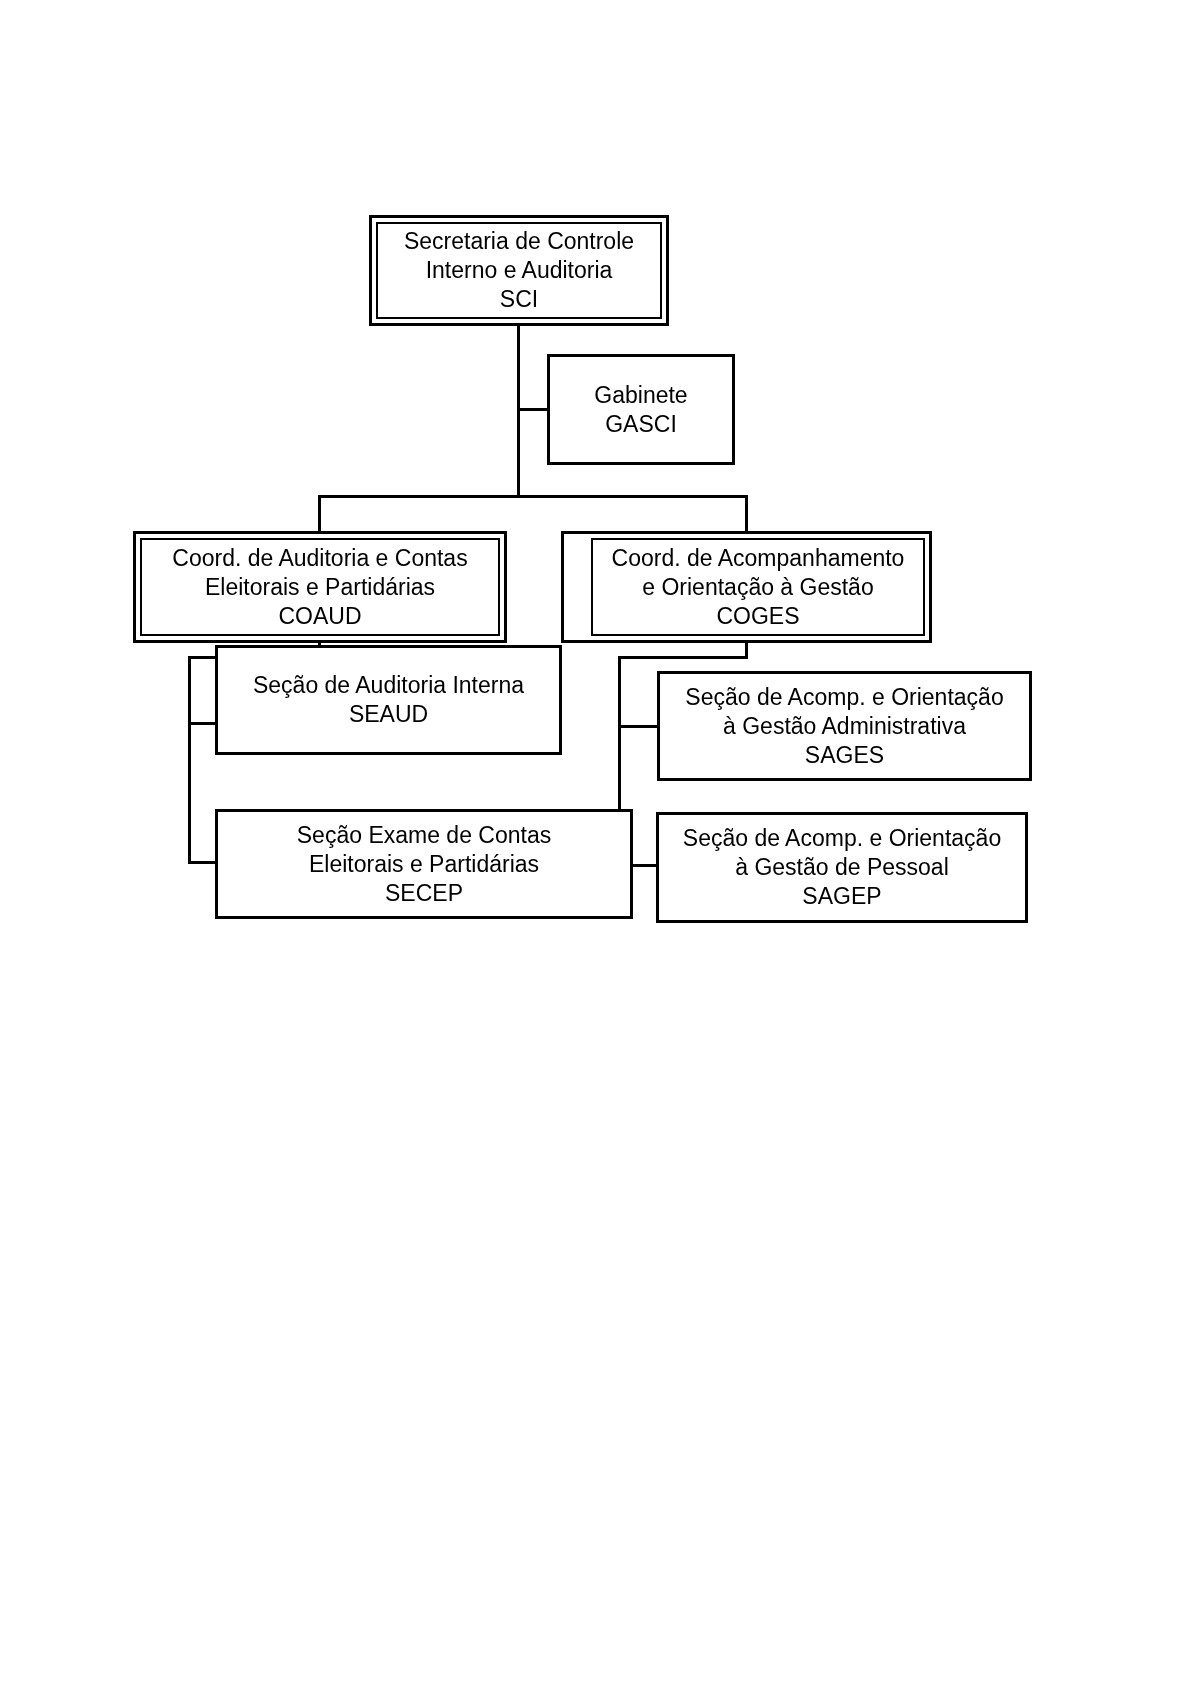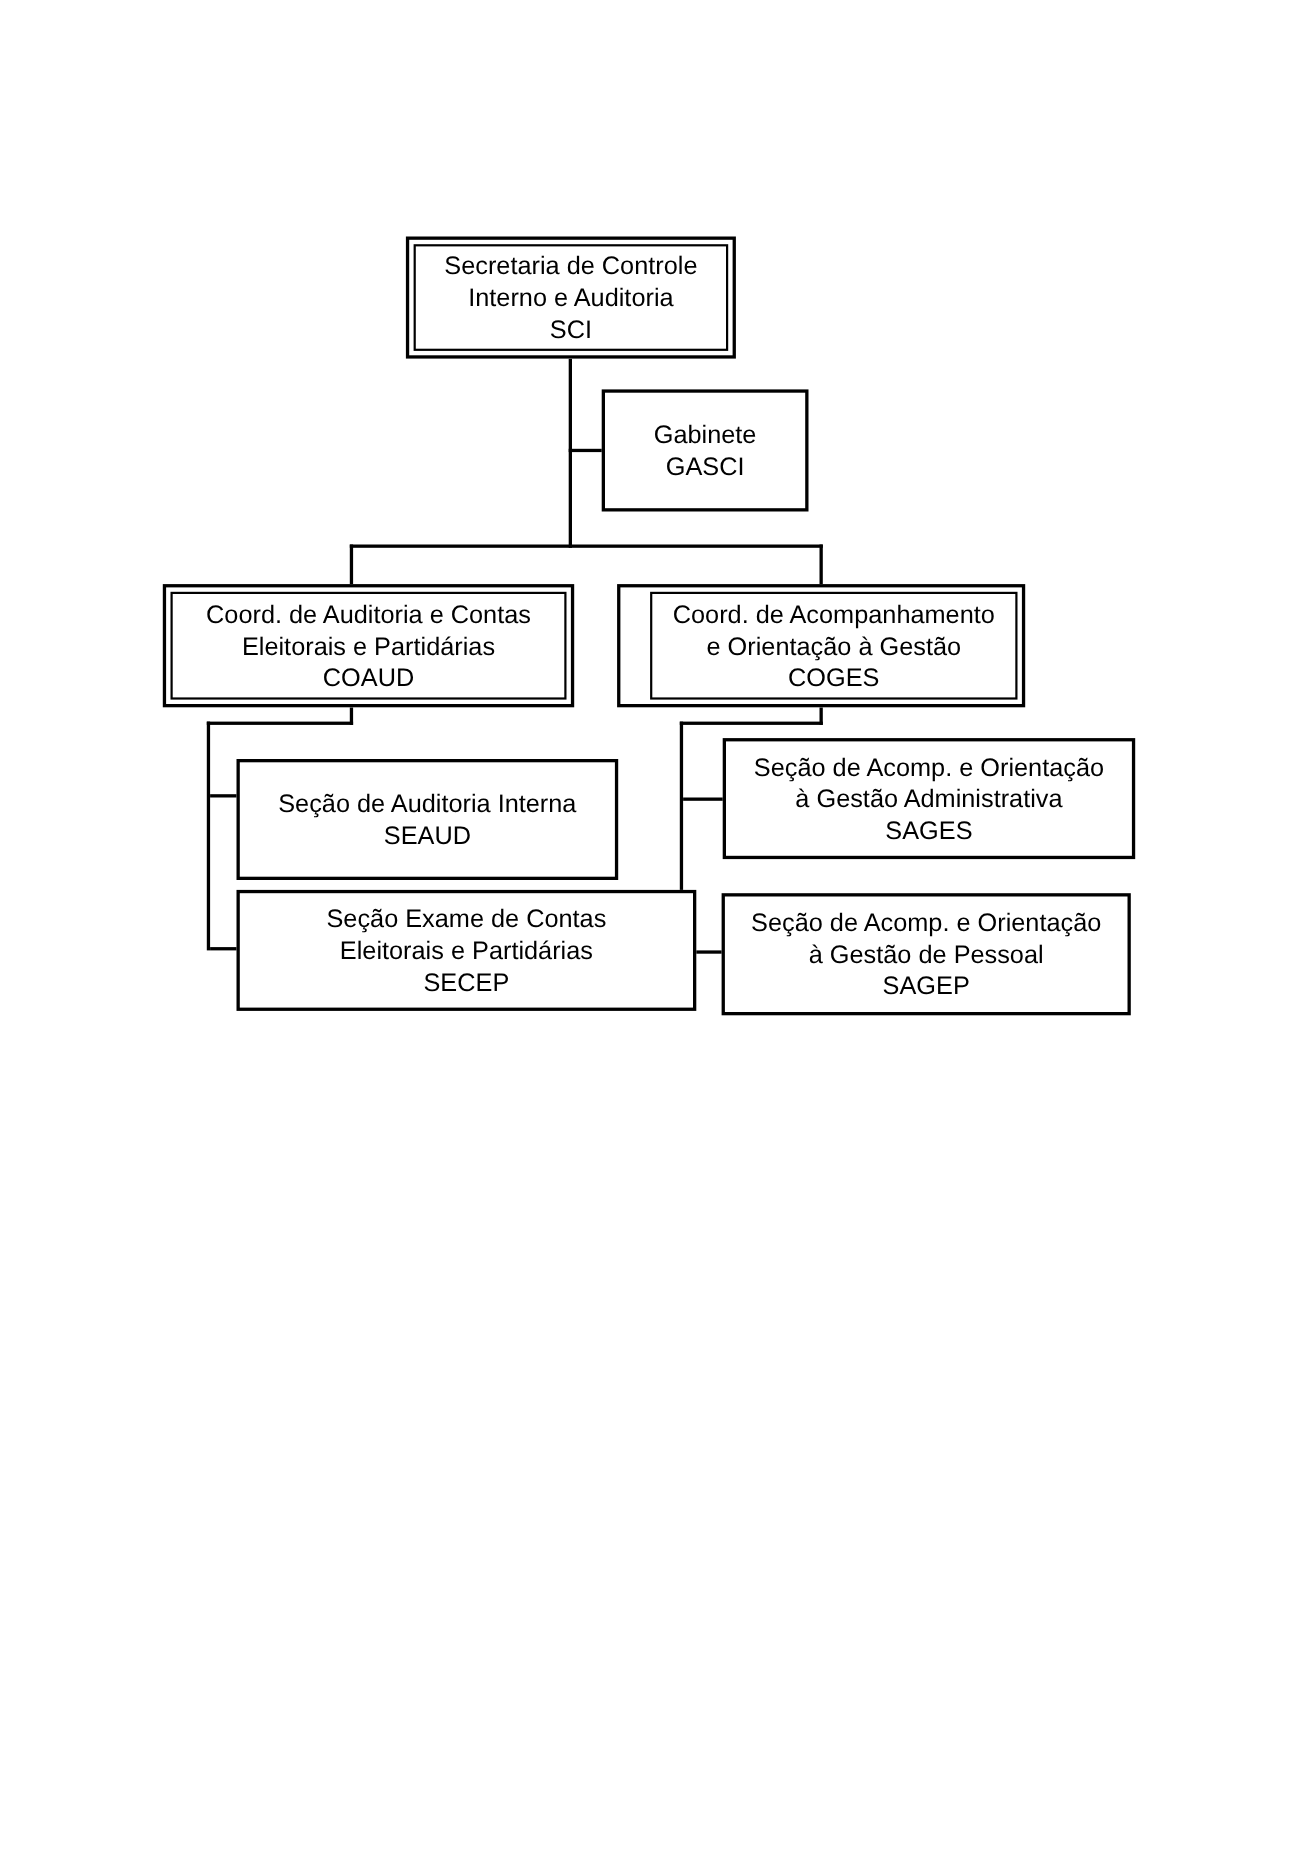--- a/index.html
+++ b/index.html
@@ -76,37 +76,37 @@
     </div>
   </div>
 
   <div class="node" style="left:547px; top:354px; width:188px; height:111px;">
     <div class="inner">
       <div class="line">Gabinete</div>
       <div class="line">GASCI</div>
     </div>
   </div>
 
-  <div class="node double" style="left:148px; top:531px; width:374px; height:112px;">
+  <div class="node double" style="left:133px; top:531px; width:374px; height:112px;">
     <div class="inner">
       <div class="line">Coord. de Auditoria e Contas</div>
       <div class="line">Eleitorais e Partidárias</div>
       <div class="line">COAUD</div>
     </div>
   </div>
 
   <div class="node double" style="left:561px; top:531px; width:371px; height:112px;padding-left:23px;">
     <div class="inner">
       <div class="line">Coord. de Acompanhamento</div>
       <div class="line">e Orientação à Gestão</div>
       <div class="line">COGES</div>
     </div>
   </div>
 
-  <div class="node" style="left:215px; top:690px; width:347px; height:110px;">
+  <div class="node" style="left:215px; top:645px; width:347px; height:110px;">
     <div class="inner">
       <div class="line">Seção de Auditoria Interna</div>
       <div class="line">SEAUD</div>
     </div>
   </div>
 
   <div class="node" style="left:215px; top:809px; width:418px; height:110px;">
     <div class="inner">
       <div class="line">Seção Exame de Contas</div>
       <div class="line">Eleitorais e Partidárias</div>

